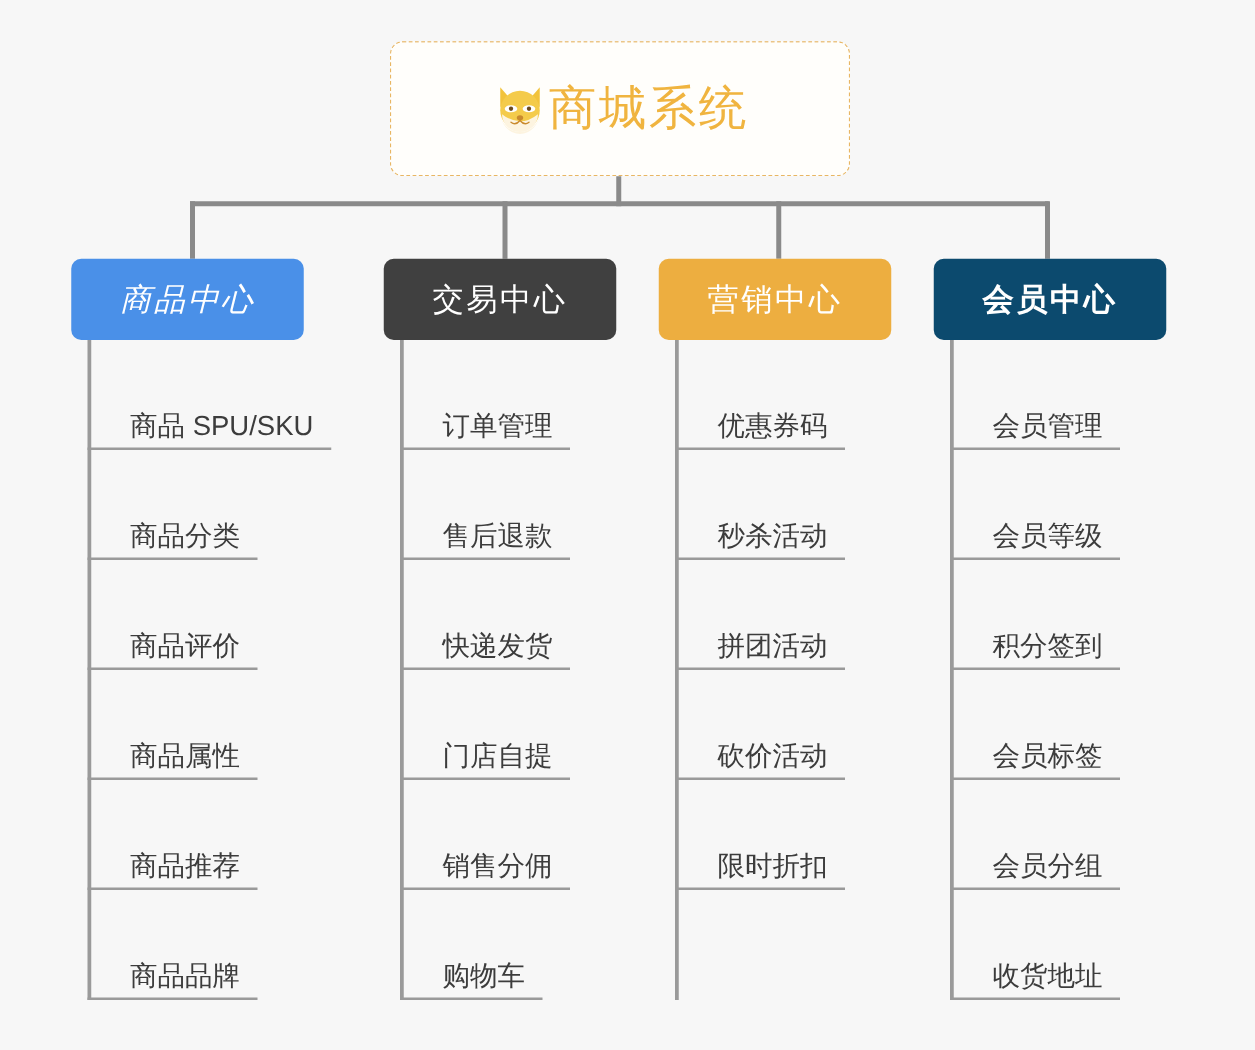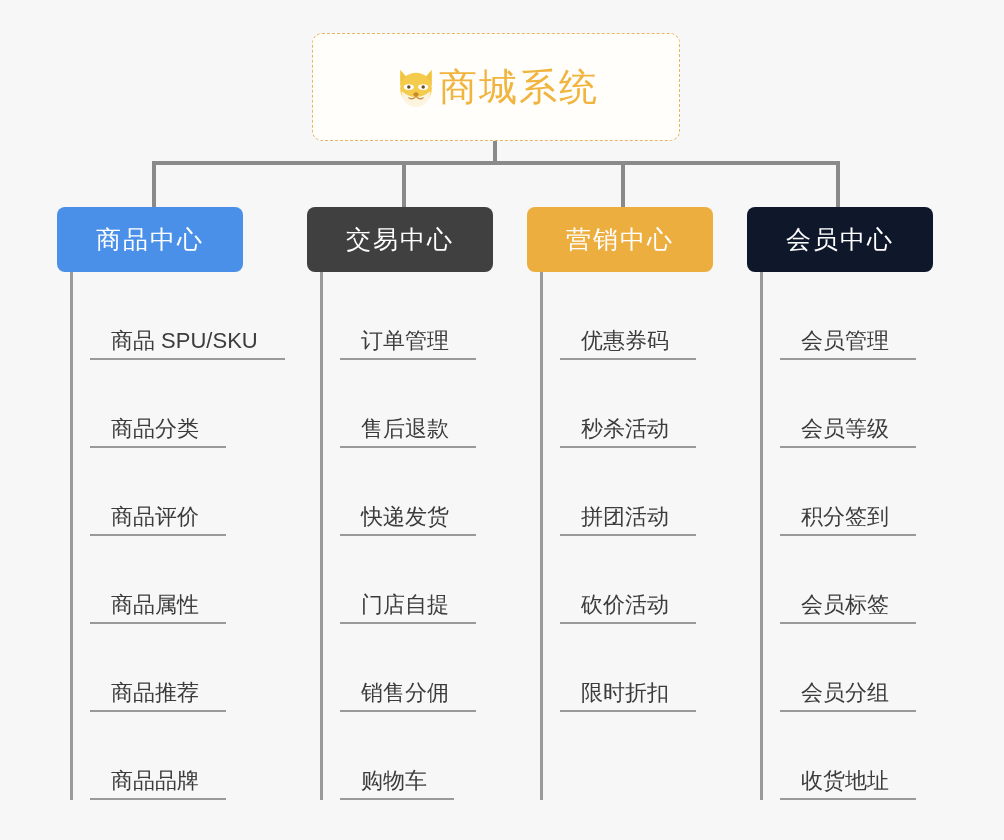--- a/index.html
+++ b/index.html
@@ -106,22 +106,21 @@
     width: 3px;
     height: 528px;
     background: #9a9a9a;
   }
 
   .leaf {
     position: relative;
     height: 88px;
     display: flex;
     align-items: flex-end;
-    padding-left: 21px;
-    margin-left: 20px;
+    padding-left: 34px;
   }
   .leaf-label {
     font-size: 22px;
     color: #3c3c3c;
     line-height: 1;
     padding-bottom: 8px;
     white-space: nowrap;
   }
   .leaf-rule {
     position: absolute;
@@ -155,30 +154,30 @@
     <span class="root-title">商城系统</span>
   </div>
 
   <div class="conn conn-v stem"></div>
   <div class="conn conn-h bus"></div>
   <div class="conn conn-v drop-0"></div>
   <div class="conn conn-v drop-1"></div>
   <div class="conn conn-v drop-2"></div>
   <div class="conn conn-v drop-3"></div>
 
-  <div class="cat-box cat-0" style="background: rgb(74, 144, 232);">
+  <div class="cat-box cat-0" style="background: rgb(74, 144, 232); font-style: italic;">
     <span>商品中心</span>
   </div>
   <div class="cat-box cat-1" style="background: #404040;">
     <span>交易中心</span>
   </div>
   <div class="cat-box cat-2" style="background: rgb(237, 174, 64);">
     <span>营销中心</span>
   </div>
-  <div class="cat-box cat-3" style="background: #0f172a;">
+  <div class="cat-box cat-3" style="background: #0c4a6e; font-weight: bold;">
     <span>会员中心</span>
   </div>
 
   <div class="column col-0">
     <div class="spine"></div>
     <div class="leaf">
         <span class="leaf-label">商品 SPU/SKU</span>
         <span class="leaf-rule" style="width: 195px;"></span>
       </div>
     <div class="leaf">

